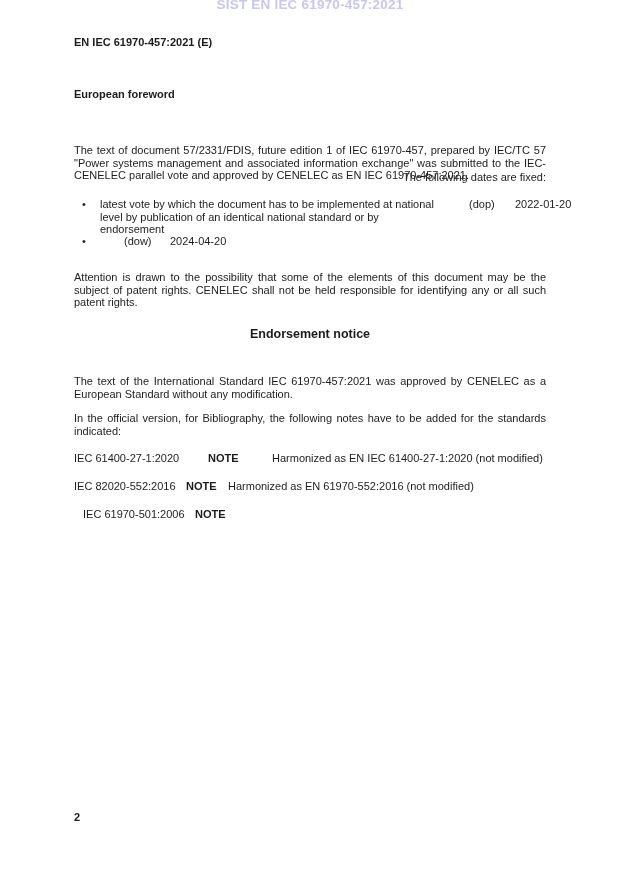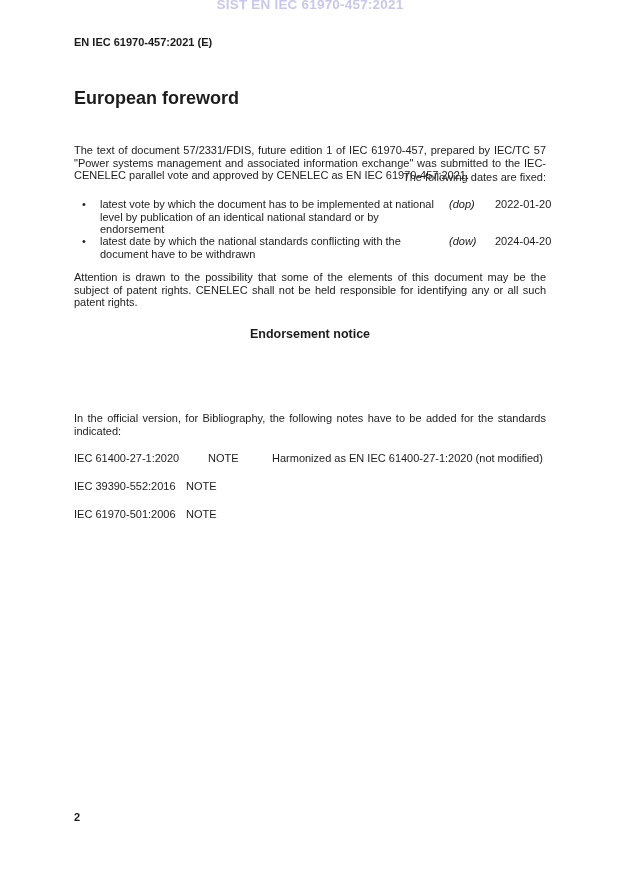--- a/index.html
+++ b/index.html
@@ -32,21 +32,21 @@
     color: #c7c8ec;
     letter-spacing: 0.2px;
   }
   .docref {
     top: 36px;
     font-size: 11px;
     font-weight: bold;
   }
   .foreword-title {
     top: 88px;
-    font-size: 18px;
+    font-size: 11px;
     font-weight: bold;
   }
   .para {
     font-size: 11px;
     line-height: 12.6px;
     text-align: justify;
   }
   .p1 { top: 136px; margin-top: 8px; }
   .dates-intro {
     top: 171px;
@@ -66,23 +66,22 @@
     padding-left: 8px;
     box-sizing: border-box;
     flex: 0 0 auto;
   }
   .date-text {
     width: 345px;
     flex: 0 0 auto;
   }
   .date-abbr {
     width: 43px;
-    margin-left: 4px;
+    margin-left: 24px;
     flex: 0 0 auto;
-    font-style: italic;
   }
   .date-value {
     margin-left: 3px;
     flex: 0 0 auto;
   }
   .attention { top: 271px; }
   .endorsement-title {
     top: 327px;
     font-size: 12.5px;
     font-weight: bold;
@@ -90,28 +89,29 @@
   }
   .e-p1 { top: 375px; }
   .e-p2 { top: 412px; }
   .note-row {
     display: flex;
     font-size: 11px;
     line-height: 12.6px;
   }
   .note-row-1 { top: 452px; gap: 22px; }
   .note-row-2 { top: 480px; }
-  .note-row-3 { top: 508px; }
+  .note-row-3 { top: 508px; margin-left: 9px; }
   .note-std {
     width: 112px;
     flex: 0 0 auto;
   }
   .note-label {
     width: 42px;
     flex: 0 0 auto;
+    font-weight: bold;
   }
   .note-text {
     flex: 1 1 auto;
   }
   .page-number {
     position: absolute;
     left: 74px;
     top: 811px;
     font-size: 11px;
     font-weight: bold;
@@ -134,41 +134,42 @@
 
   <div class="abs date-row date-row-1">
     <span class="date-bullet">•</span>
     <span class="date-text">latest vote by which the document has to be implemented at national level by publication of an identical national standard or by endorsement</span>
     <span class="date-abbr">(dop)</span>
     <span class="date-value">2022-01-20</span>
   </div>
 
   <div class="abs date-row date-row-2">
     <span class="date-bullet">•</span>
-    <span class="date-text">latest date by which the national standards conflicting with the document have to be withdrawn</span>
     <span class="date-abbr">(dow)</span>
     <span class="date-value">2024-04-20</span>
   </div>
 
   <div class="abs endorsement-title">Endorsement notice</div>
 
   <div class="abs para attention">Attention is drawn to the possibility that some of the elements of this document may be the subject of patent rights. CENELEC shall not be held responsible for identifying any or all such patent rights.</div>
 
+  <div class="abs para e-p1">The text of the International Standard IEC 61970-457:2021 was approved by CENELEC as a European Standard without any modification.</div>
 
   <div class="abs para e-p2">In the official version, for Bibliography, the following notes have to be added for the standards indicated:</div>
 
   <div class="abs note-row note-row-1">
     <span class="note-std">IEC 61400-27-1:2020</span>
     <span class="note-label">NOTE</span>
     <span class="note-text">Harmonized as EN IEC 61400-27-1:2020 (not modified)</span>
   </div>
 
   <div class="abs note-row note-row-2">
-    <span class="note-std">IEC 39390-552:2016</span>
+    <span class="note-std">IEC 82020-552:2016</span>
     <span class="note-label">NOTE</span>
+    <span class="note-text">Harmonized as EN 61970-552:2016 (not modified)</span>
   </div>
 
   <div class="abs note-row note-row-3">
     <span class="note-std">IEC 61970-501:2006</span>
     <span class="note-label">NOTE</span>
   </div>
 
   <div class="page-number">2</div>
 
 </div>

